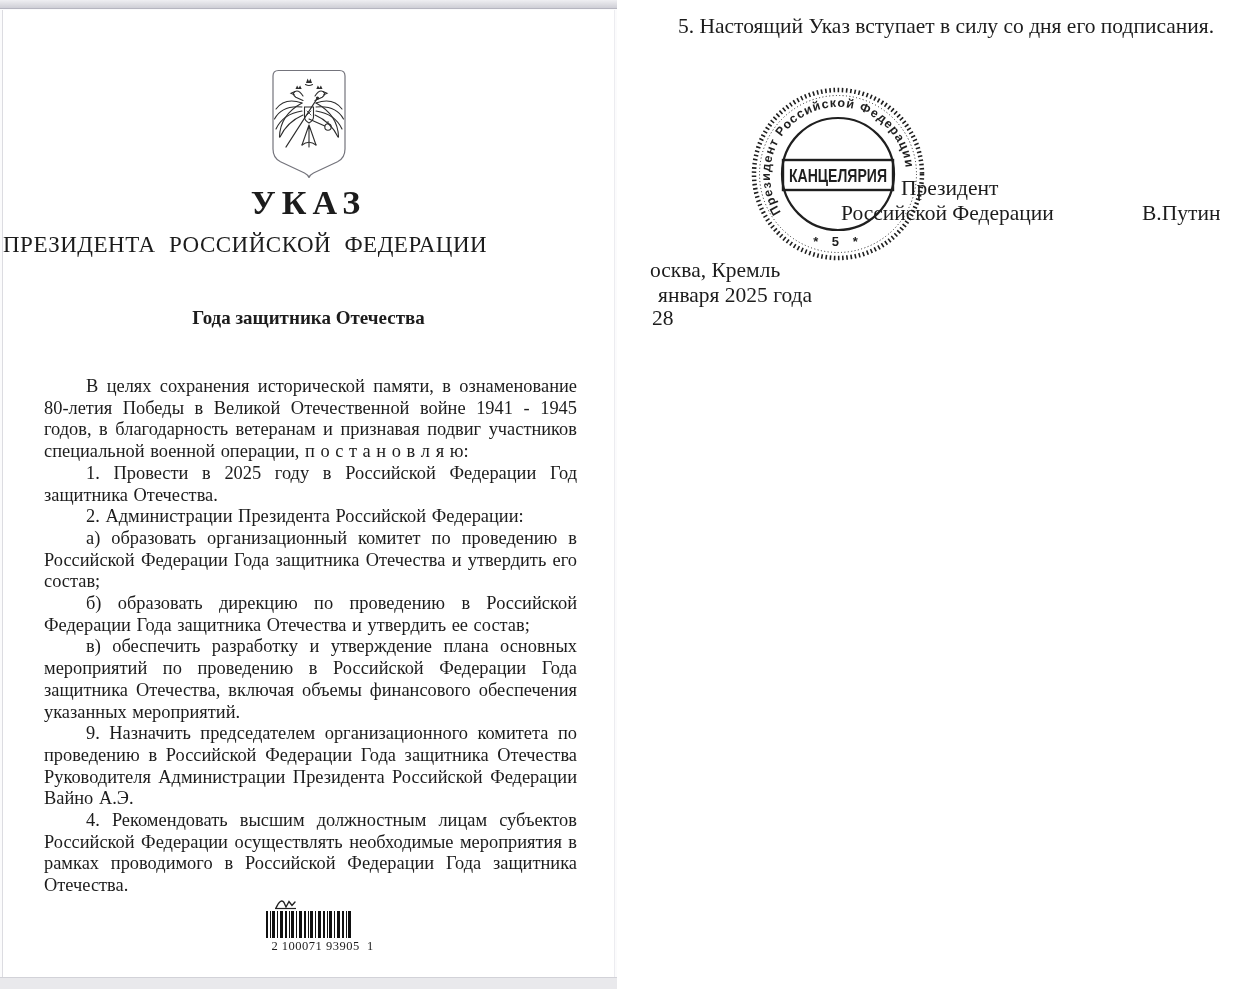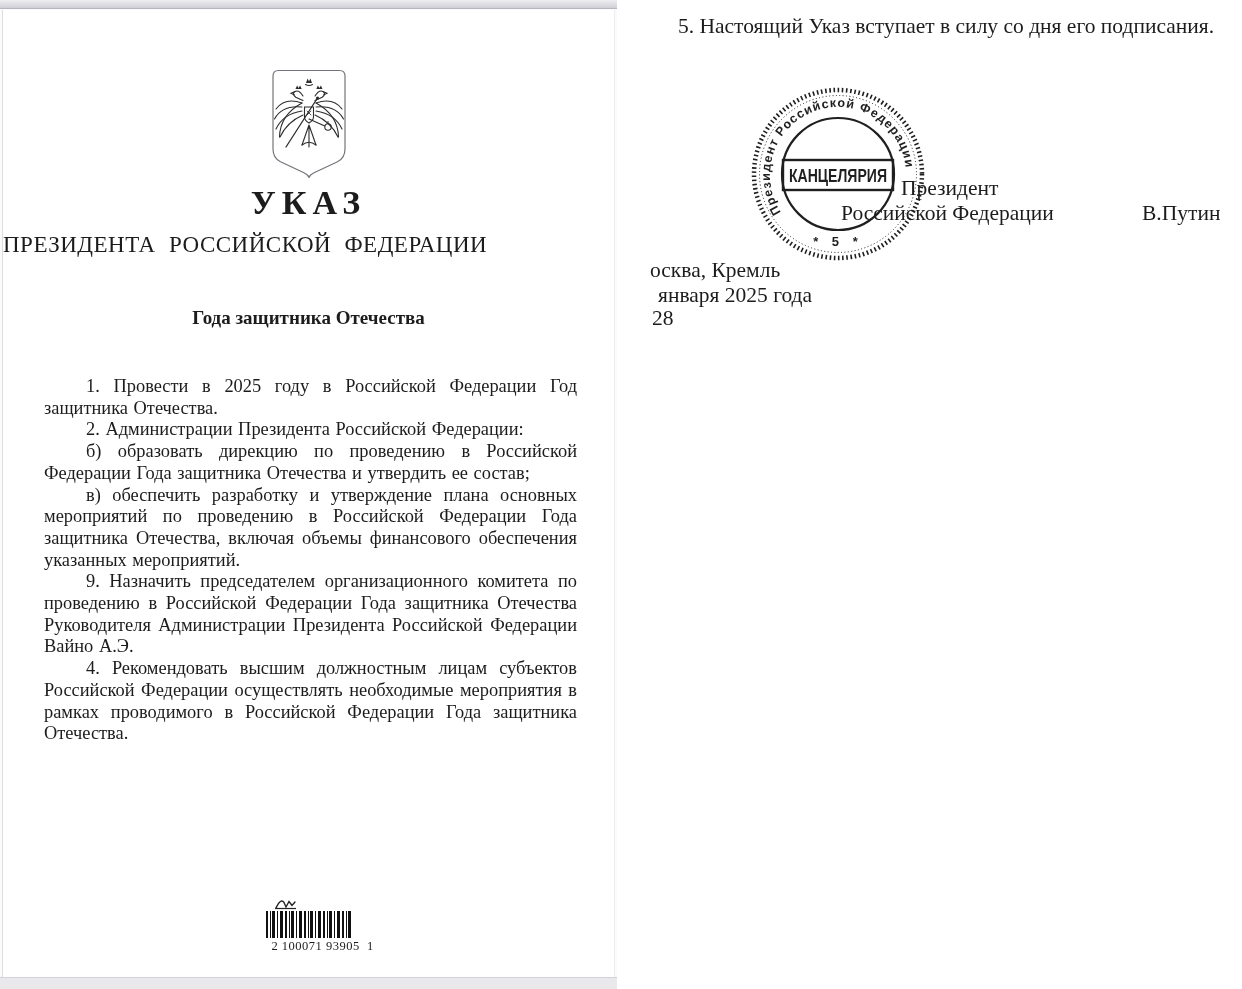--- a/index.html
+++ b/index.html
@@ -110,22 +110,24 @@
     </svg>
 
     <div class="doc-type">УКАЗ</div>
     <div class="doc-issuer">ПРЕЗИДЕНТА  РОССИЙСКОЙ  ФЕДЕРАЦИИ</div>
 
     <div class="doc-subject">
       <div>Года защитника Отечества</div>
     </div>
 
     <div class="doc-body">
+      <div class="para">В целях сохранения исторической памяти, в ознаменование 80-летия Победы в Великой Отечественной войне 1941 - 1945 годов, в благодарность ветеранам и признавая подвиг участников специальной военной операции, п о с т а н о в л я ю:</div>
       <div class="para">1. Провести в 2025 году в Российской Федерации Год защитника Отечества.</div>
       <div class="para">2. Администрации Президента Российской Федерации:</div>
+      <div class="para">а) образовать организационный комитет по проведению в Российской Федерации Года защитника Отечества и утвердить его состав;</div>
       <div class="para">б) образовать дирекцию по проведению в Российской Федерации Года защитника Отечества и утвердить ее состав;</div>
       <div class="para">в) обеспечить разработку и утверждение плана основных мероприятий по проведению в Российской Федерации Года защитника Отечества, включая объемы финансового обеспечения указанных мероприятий.</div>
       <div class="para">9. Назначить председателем организационного комитета по проведению в Российской Федерации Года защитника Отечества Руководителя Администрации Президента Российской Федерации Вайно А.Э.</div>
       <div class="para">4. Рекомендовать высшим должностным лицам субъектов Российской Федерации осуществлять необходимые мероприятия в рамках проводимого в Российской Федерации Года защитника Отечества.</div>
     </div>
 
     <div class="barcode-wrap">
       <svg class="barcode-mark" viewBox="0 0 26 12">
         <path d="M2 10 C5 3 8 1.5 10 4.5 L12 9 L15 3.5 L18 7.5 L21 4" fill="none" stroke="#222" stroke-width="1.4" stroke-linecap="round"></path>
         <path d="M1 10.5 H22" stroke="#222" stroke-width="1.2"></path>

